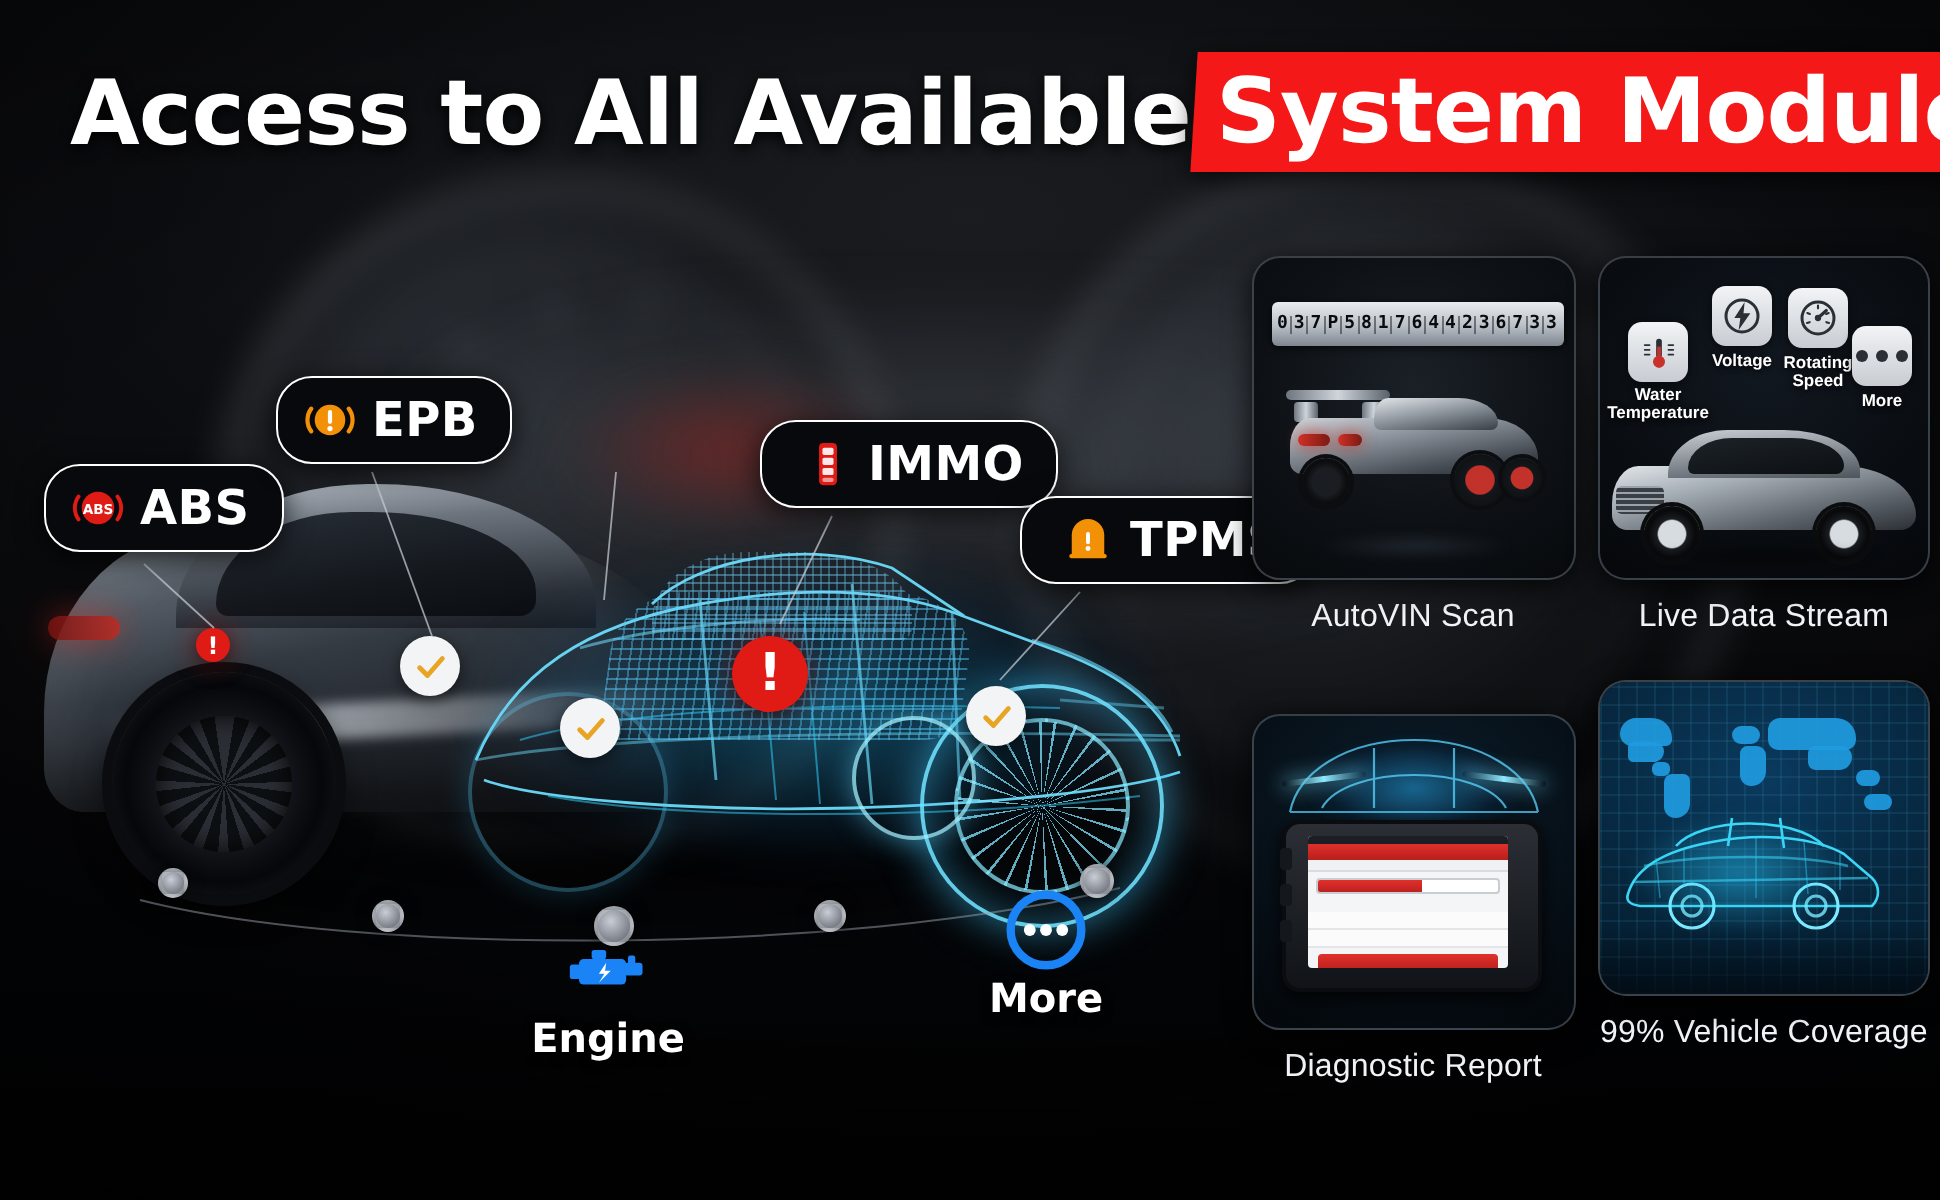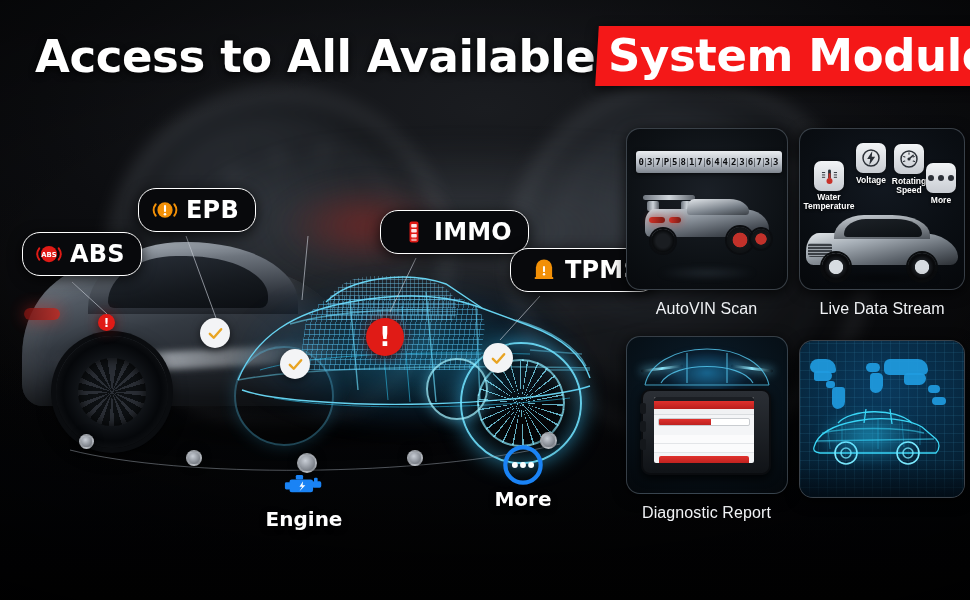--- a/index.html
+++ b/index.html
@@ -519,21 +519,21 @@
           <div class="grille" style="left:4px;top:32px;width:24px;height:14px;"></div>
           <div class="awh" style="left:18px;top:42px;width:28px;height:28px;"></div>
           <div class="awh" style="left:104px;top:42px;width:28px;height:28px;"></div>
           <div style="position:absolute;left:0;top:62px;width:158px;height:10px;
                background:radial-gradient(50% 50% at 50% 50%, rgba(0,0,0,.85), rgba(0,0,0,0) 72%);filter:blur(3px);"></div>
         </div>
       </div>
       <div class="clbl">Live Data Stream</div>
     </div>
 
-    <div class="card" style="left:5px;top:208px;width:163px;">
+    <div class="card" style="left:5px;top:229px;width:163px;">
       <div class="thumb" style="width:160px;height:156px;background:
            radial-gradient(90% 80% at 50% 30%, #0c1e2c 0%, #071119 55%, #04080c 100%);">
         <div class="hero-car" style="left:10px;top:4px;width:140px;height:58px;"></div>
         <div class="hl-beam" style="left:14px;top:30px;width:42px;transform:rotate(-7deg);"></div>
         <div class="hl-beam" style="left:104px;top:30px;width:42px;transform:rotate(7deg);"></div>
         <svg style="position:absolute;left:12px;top:2px;" width="136" height="58" viewBox="0 0 136 58">
           <g fill="none" stroke="#5BD6FF" stroke-width="1.1" opacity=".75">
             <path d="M6 46 C 10 26, 34 10, 68 10 C 102 10, 126 26, 130 46"></path>
             <path d="M22 44 C 34 22, 102 22, 114 44"></path>
             <path d="M48 14 L48 44 M88 14 L88 44"></path>
@@ -596,16 +596,17 @@
               <circle cx="100" cy="56" r="5" opacity=".8"></circle>
             </g>
             <g stroke="#2FC6F2" stroke-width=".7" opacity=".5">
               <path d="M20 32 L22 52 M34 28 L34 46 M70 22 L70 52 M94 24 L96 50 M112 30 L112 48"></path>
             </g>
           </svg>
         </div>
         <div style="position:absolute;left:0;bottom:0;width:100%;height:34px;
              background:linear-gradient(180deg, rgba(2,14,24,0), rgba(2,10,18,.85));"></div>
       </div>
+      <div class="clbl">99% Vehicle Coverage</div>
     </div>
 
   </div>
 </div>
 
 </body></html>

